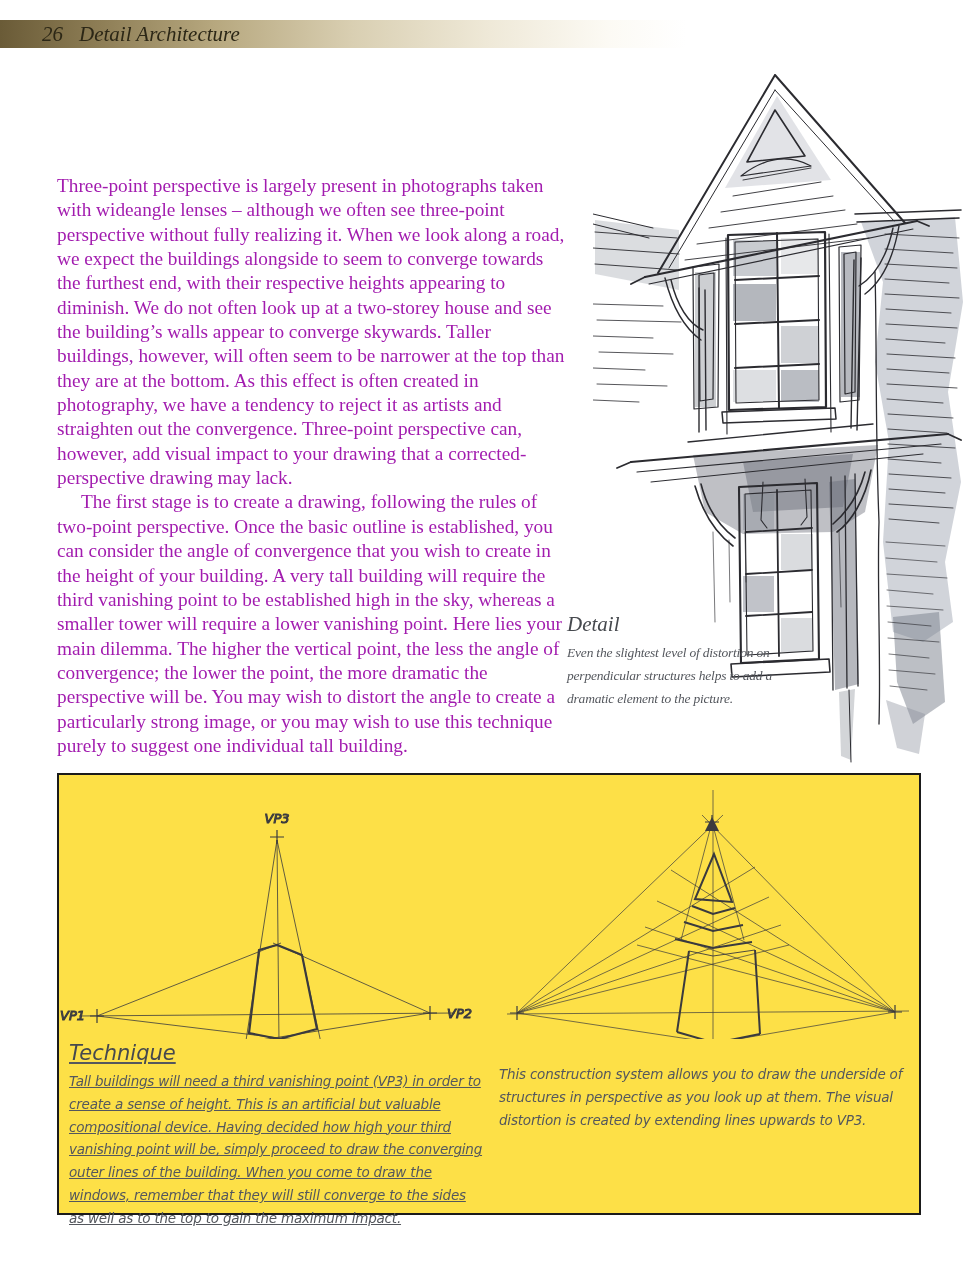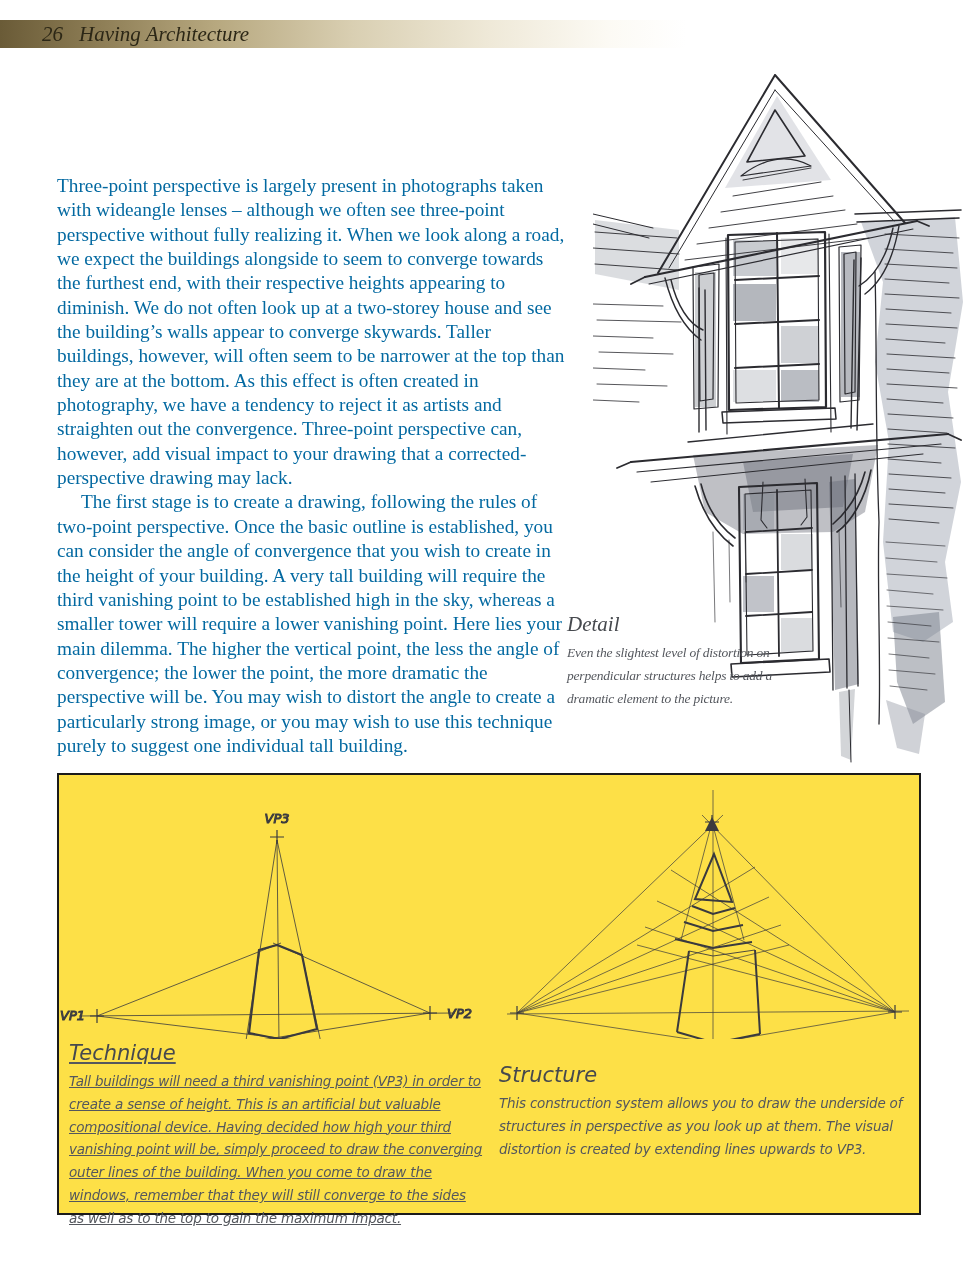--- a/index.html
+++ b/index.html
@@ -14,21 +14,21 @@
     display:flex; align-items:center;
   }
   .page-num { margin-left:42px; font-style:italic; font-size:21px; color:#2c2716; }
   .book-title { margin-left:16px; font-style:italic; font-size:21px; color:#2c2716; }
   
   .title {
     position:absolute; left:52px; top:80px; margin:0; font-weight:normal;
     font-size:59px; letter-spacing:-1px; color:#161616; white-space:nowrap;
   }
   .body-text { position:absolute; left:57px; top:174px; width:510px;
-    font-size:19.3px; line-height:24.35px; color:#0369a1; }
+    font-size:19.3px; line-height:24.35px; color:#a21caf; }
   .body-text p { margin:0; }
   .body-text p.indent { text-indent:24px; }
   
   .caption { font-family:"DejaVu Sans", sans-serif; font-style:italic; color:#54575d; }
   .caption-heading { font-size:21px; color:#46494e; margin:0 0 5px 0; font-weight:normal; }
   .caption-body { font-size:13.5px; line-height:22.8px; letter-spacing:-0.2px; }
   .detail-caption { position:absolute; left:567px; top:612px; width:210px;font-family:Liberation Serif, serif; }
   
   .figure-box {
     position:absolute; left:57px; top:773px; width:864px; height:442px;
@@ -42,21 +42,21 @@
   .sketch { position:absolute; left:593px; top:62px; }
   .ink { stroke:#2b2b30; fill:none; stroke-linecap:round; stroke-linejoin:round; }
 </style>
 </head>
 <body>
 
 <div class="page">
 
   <div class="header-bar">
     <span class="page-num">26</span>
-    <span class="book-title">Having Architecture</span>
+    <span class="book-title">Detail Architecture</span>
   </div>
 
 
   <div class="body-text">
     <p>Three-point perspective is largely present in photographs taken with wideangle lenses – although we often see three-point perspective without fully realizing it. When we look along a road, we expect the buildings alongside to seem to converge towards the furthest end, with their respective heights appearing to diminish. We do not often look up at a two-storey house and see the building’s walls appear to converge skywards. Taller buildings, however, will often seem to be narrower at the top than they are at the bottom. As this effect is often created in photography, we have a tendency to reject it as artists and straighten out the convergence. Three-point perspective can, however, add visual impact to your drawing that a corrected-perspective drawing may lack.</p>
     <p class="indent">The first stage is to create a drawing, following the rules of two-point perspective. Once the basic outline is established, you can consider the angle of convergence that you wish to create in the height of your building. A very tall building will require the third vanishing point to be established high in the sky, whereas a smaller tower will require a lower vanishing point. Here lies your main dilemma. The higher the vertical point, the less the angle of convergence; the lower the point, the more dramatic the perspective will be. You may wish to distort the angle to create a particularly strong image, or you may wish to use this technique purely to suggest one individual tall building.</p>
   </div>
 
   <svg class="sketch" width="387" height="705" viewBox="0 0 387 705" xmlns="http://www.w3.org/2000/svg">
 
@@ -204,18 +204,17 @@
         <path d="M630,176 L654,181 L696,175" stroke-width="0.9"></path>
       </g>
     </svg>
 
     <div class="caption technique-caption">
       <div class="caption-heading">Technique</div>
       <div class="caption-body">Tall buildings will need a third vanishing point (VP3) in order to create a sense of height. This is an artificial but valuable compositional device. Having decided how high your third vanishing point will be, simply proceed to draw the converging outer lines of the building. When you come to draw the windows, remember that they will still converge to the sides as well as to the top to gain the maximum impact.</div>
     </div>
 
     <div class="caption structure-caption">
-      <div class="caption-heading">Structure</div>
       <div class="caption-body">This construction system allows you to draw the underside of structures in perspective as you look up at them. The visual distortion is created by extending lines upwards to VP3.</div>
     </div>
 
   </div>
 </div>
 
 </body></html>

